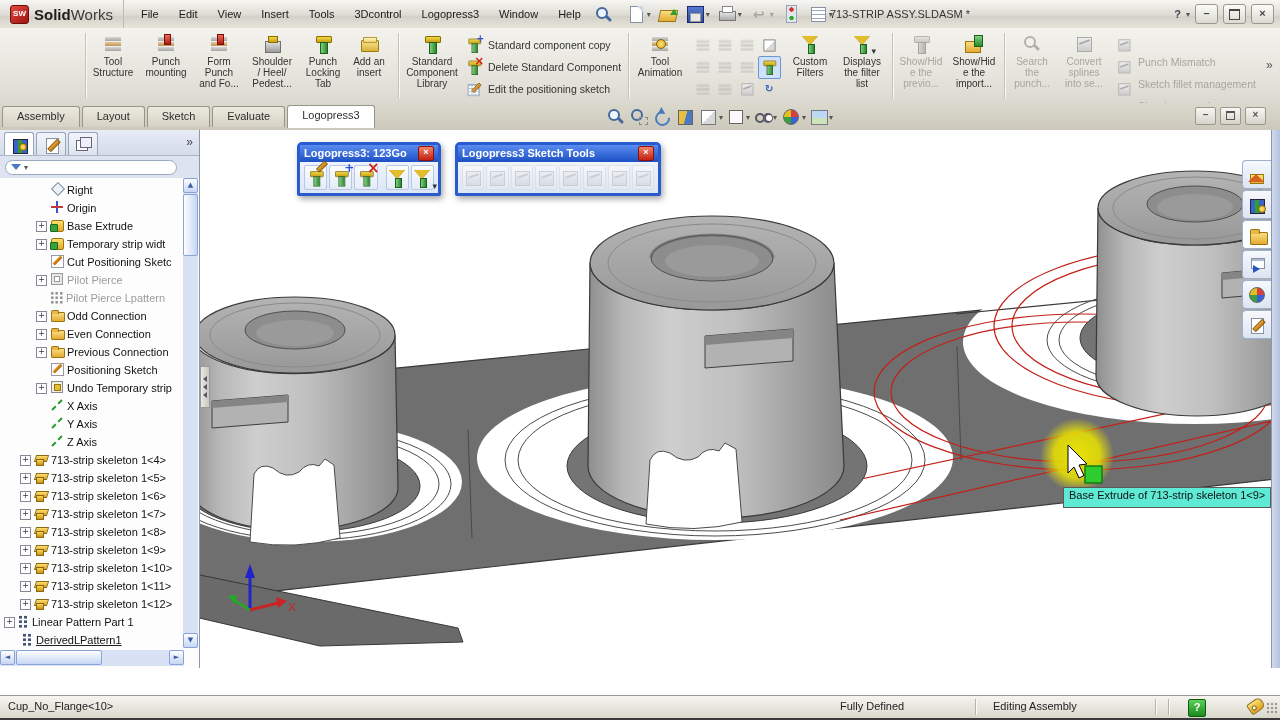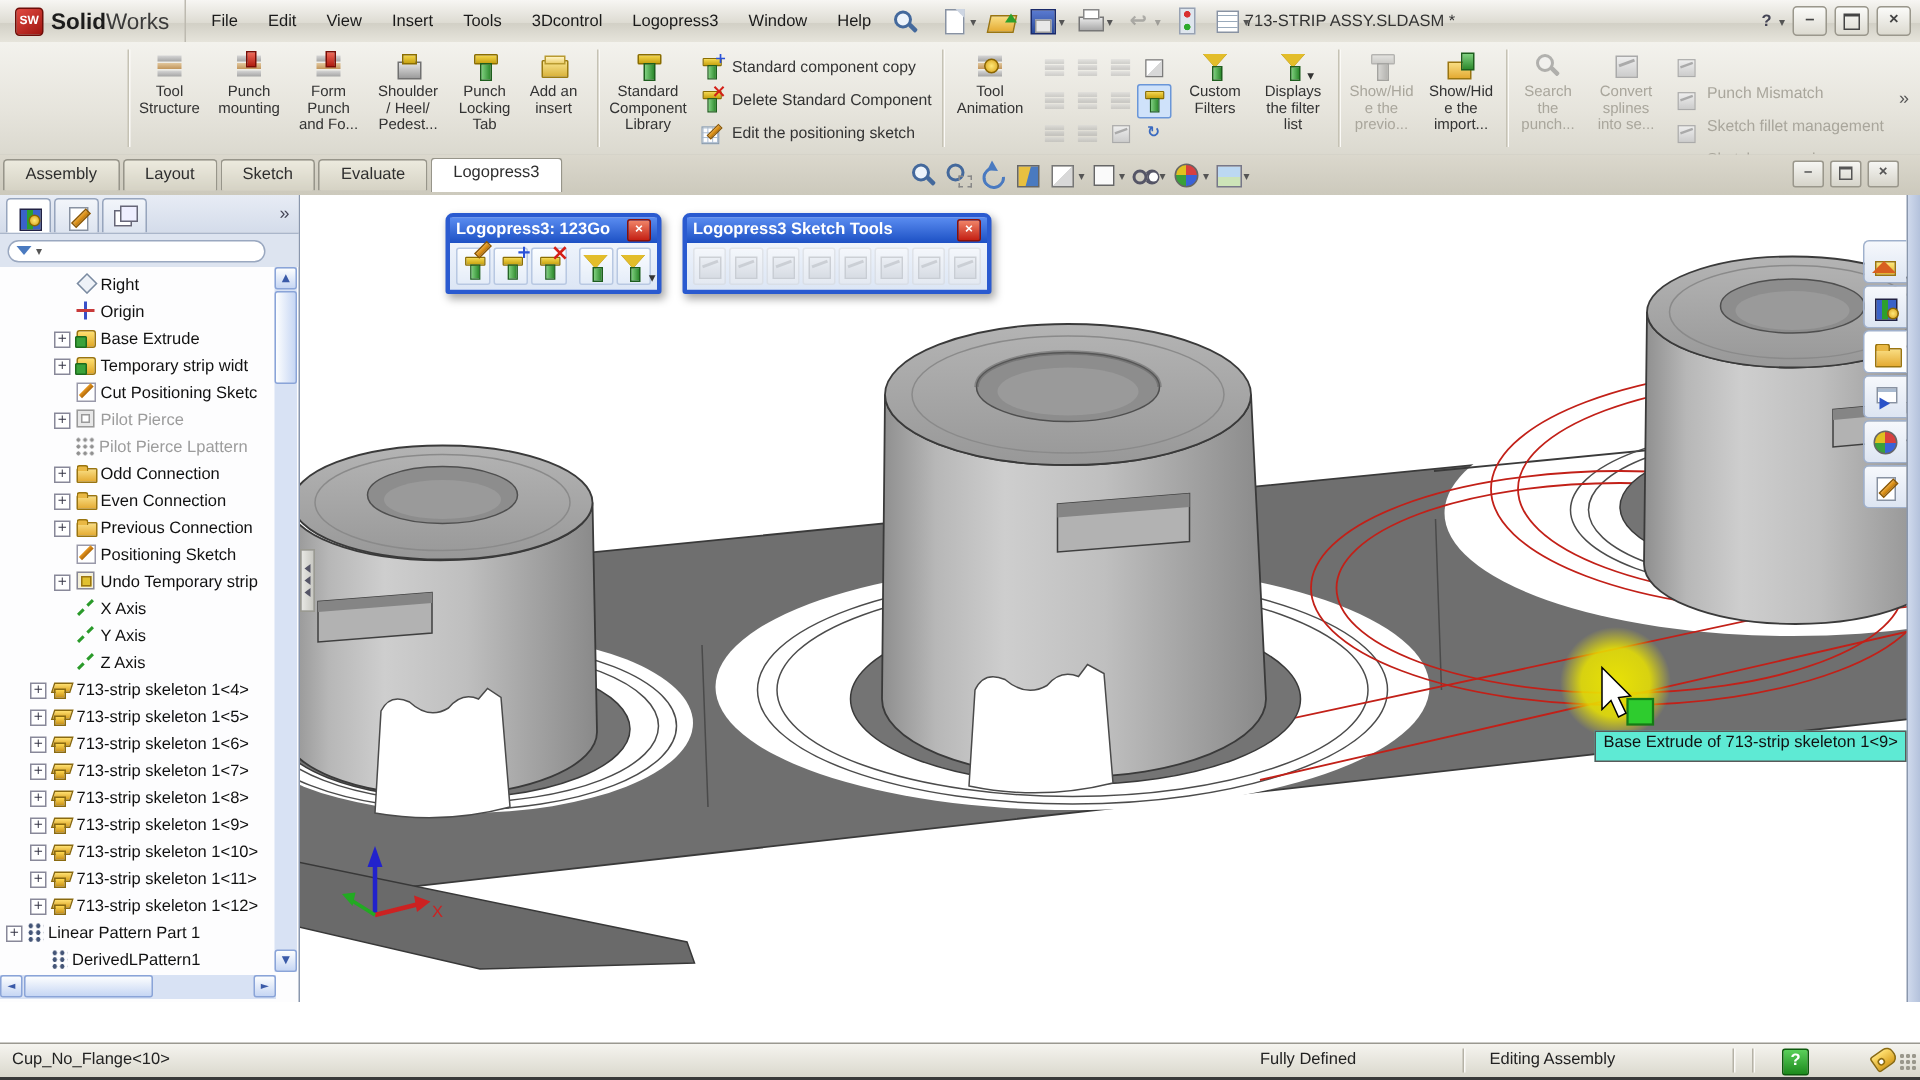--- a/index.html
+++ b/index.html
@@ -676,21 +676,21 @@
           <div class="trow" style="padding-left: 20px;">
             <span class="twisty">+</span>
             <span class="ti ti-part"></span>
             <span class="tlabel">713-strip skeleton 1&lt;12&gt;</span>
           </div>
           <div class="trow" style="padding-left: 4px;">
             <span class="twisty">+</span>
             <span class="ti ti-pattern"></span>
             <span class="tlabel">Linear Pattern  Part 1</span>
           </div>
-          <div class="trow" style="padding-left: 20px;">
+          <div class="trow" style="padding-left: 8px; text-decoration: underline;">
             <span class="twisty hidden"></span>
             <span class="ti ti-pattern"></span>
             <span class="tlabel">DerivedLPattern1</span>
           </div>
         </div>
       <div class="vscroll">
         <span class="sbtn" style="top:0">▲</span>
         <span class="vthumb"></span>
         <span class="sbtn" style="bottom:0">▼</span>
       </div>

